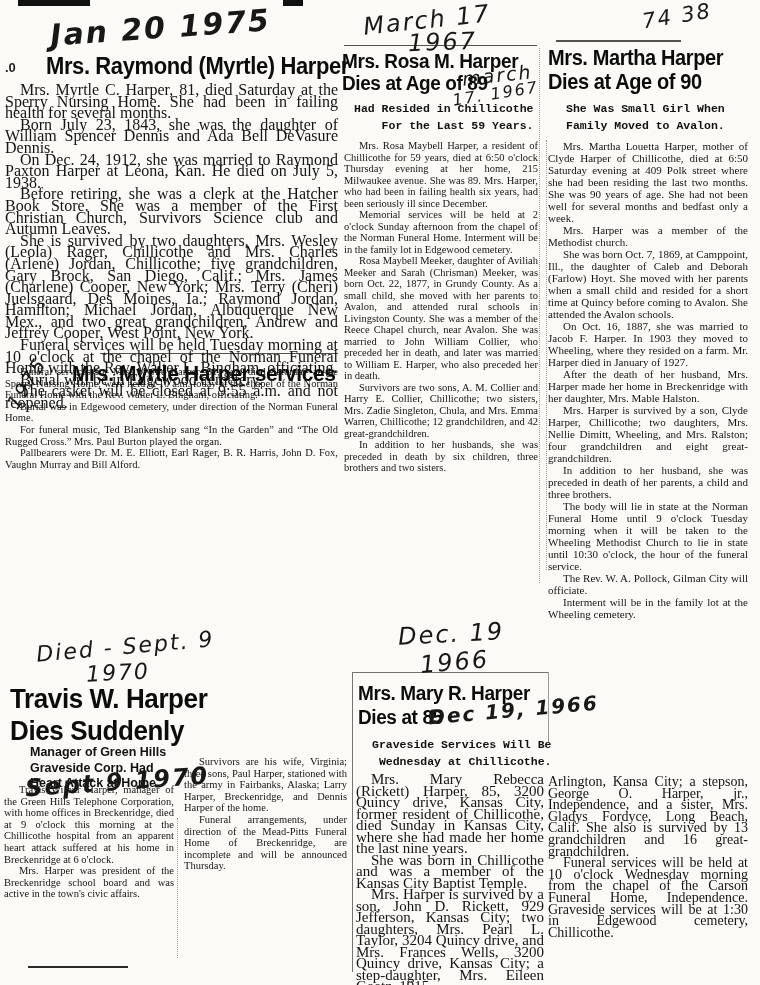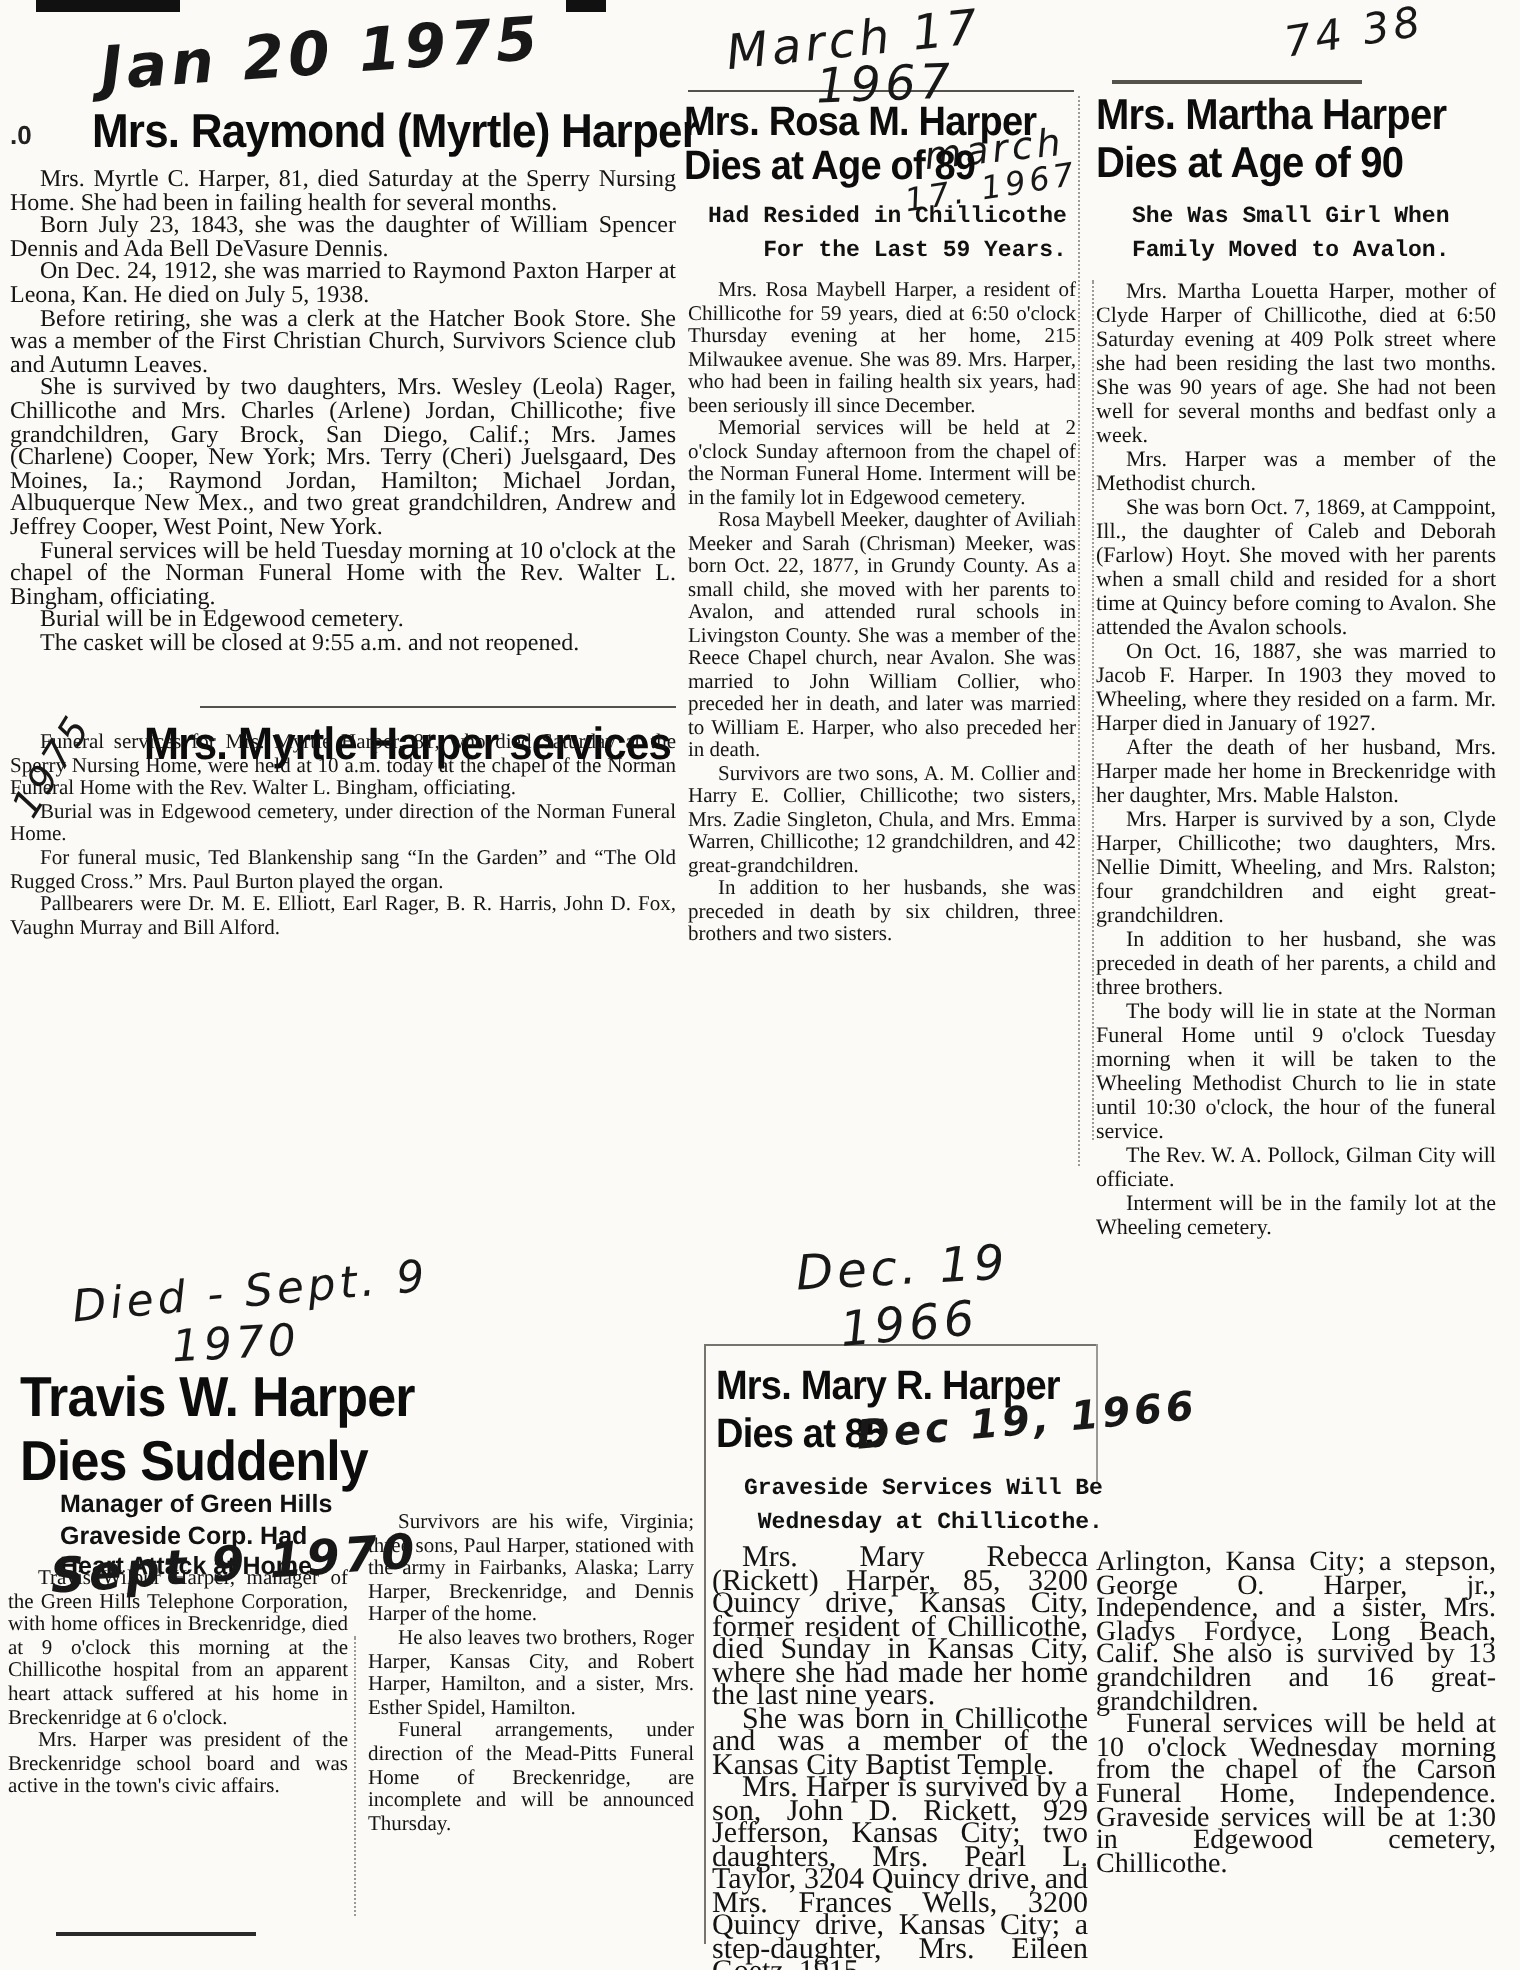--- a/index.html
+++ b/index.html
@@ -41,21 +41,21 @@
 <div class="hw" style="left:452px;top:84px;font-size:16px;transform:rotate(-9deg);">17. 1967</div>
 <div class="hw" style="left:642px;top:4px;font-size:21px;transform:rotate(-9deg);">74 38</div>
 <div class="hw" style="left:36px;top:634px;font-size:22px;transform:rotate(-5deg);">Died - Sept. 9</div>
 <div class="hw" style="left:86px;top:660px;font-size:22px;transform:rotate(-3deg);">1970</div>
 <div class="hw" style="left:25px;top:768px;font-size:24px;font-weight:700;transform:rotate(-4deg);z-index:3;">Sept 9 1970</div>
 <div class="hw" style="left:398px;top:620px;font-size:24px;transform:rotate(-3deg);">Dec. 19</div>
 <div class="hw" style="left:420px;top:648px;font-size:24px;transform:rotate(-5deg);">1966</div>
 <div class="hw" style="left:428px;top:698px;font-size:20px;font-weight:700;transform:rotate(-5deg);z-index:3;">Dec 19, 1966</div>
 
 <div class="headline" style="left:46px;top:52px;font-size:22px;">Mrs. Raymond (Myrtle) Harper</div>
-<div class="body" style="left:5px;top:84px;width:333px;font-size:12px;line-height:11.6px;">
+<div class="body" style="left:5px;top:84px;width:333px;font-size:16px;line-height:11.6px;">
   <p>Mrs. Myrtle C. Harper, 81, died Saturday at the Sperry Nursing Home. She had been in failing health for several months.</p>
   <p>Born July 23, 1843, she was the daughter of William Spencer Dennis and Ada Bell DeVasure Dennis.</p>
   <p>On Dec. 24, 1912, she was married to Raymond Paxton Harper at Leona, Kan. He died on July 5, 1938.</p>
   <p>Before retiring, she was a clerk at the Hatcher Book Store. She was a member of the First Christian Church, Survivors Science club and Autumn Leaves.</p>
   <p>She is survived by two daughters, Mrs. Wesley (Leola) Rager, Chillicothe and Mrs. Charles (Arlene) Jordan, Chillicothe; five grandchildren, Gary Brock, San Diego, Calif.; Mrs. James (Charlene) Cooper, New York; Mrs. Terry (Cheri) Juelsgaard, Des Moines, Ia.; Raymond Jordan, Hamilton; Michael Jordan, Albuquerque New Mex., and two great grandchildren, Andrew and Jeffrey Cooper, West Point, New York.</p>
   <p>Funeral services will be held Tuesday morning at 10 o'clock at the chapel of the Norman Funeral Home with the Rev. Walter L. Bingham, officiating.</p>
   <p>Burial will be in Edgewood cemetery.</p>
   <p>The casket will be closed at 9:55 a.m. and not reopened.</p>
 </div>
 
@@ -73,21 +73,20 @@
   <div>Manager of Green Hills</div>
   <div>Graveside Corp. Had</div>
   <div>Heart Attack at Home.</div>
 </div>
 <div class="body" style="left:4px;top:760px;width:170px;font-size:10.5px;line-height:11.6px;margin-top:24px;">
   <p>Travis Wilbur Harper, manager of the Green Hills Telephone Corporation, with home offices in Breckenridge, died at 9 o'clock this morning at the Chillicothe hospital from an apparent heart attack suffered at his home in Breckenridge at 6 o'clock.</p>
   <p>Mrs. Harper was president of the Breckenridge school board and was active in the town's civic affairs.</p>
 </div>
 <div class="body" style="left:184px;top:756px;width:163px;font-size:10.5px;line-height:11.6px;">
   <p>Survivors are his wife, Virginia; three sons, Paul Harper, stationed with the army in Fairbanks, Alaska; Larry Harper, Breckenridge, and Dennis Harper of the home.</p>
-  <p>He also leaves two brothers, Roger Harper, Kansas City, and Robert Harper, Hamilton, and a sister, Mrs. Esther Spidel, Hamilton.</p>
   <p>Funeral arrangements, under direction of the Mead-Pitts Funeral Home of Breckenridge, are incomplete and will be announced Thursday.</p>
 </div>
 
 <div class="headline" style="left:342px;top:50px;font-size:19px;">Mrs. Rosa M. Harper</div>
 <div class="headline" style="left:342px;top:72px;font-size:19px;">Dies at Age of 89</div>
 <div class="subhead-serif" style="left:354px;top:100px;font-size:11.5px;line-height:17px;">
   <div>Had Resided in Chillicothe</div>
   <div>For the Last 59 Years.</div>
 </div>
 <div class="body" style="left:344px;top:140px;width:194px;font-size:10.5px;line-height:11.5px;">

